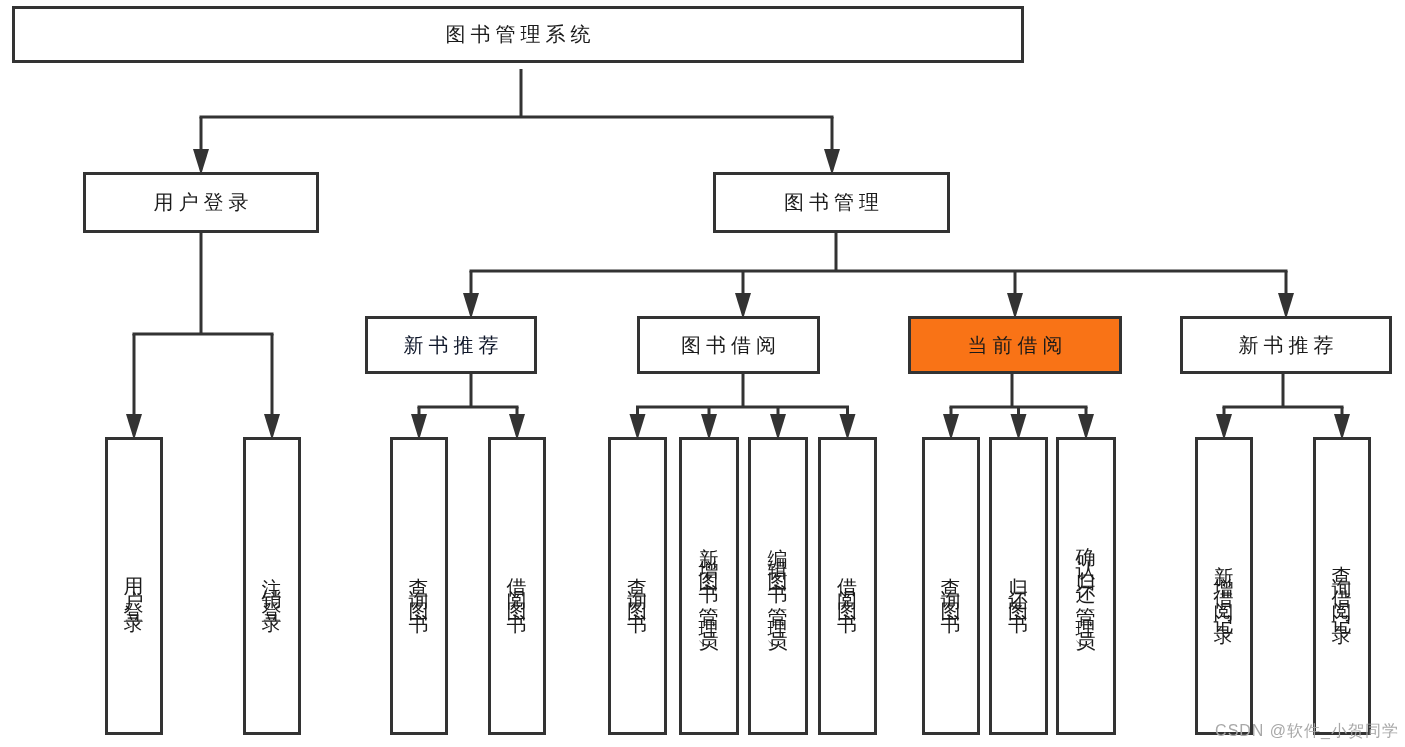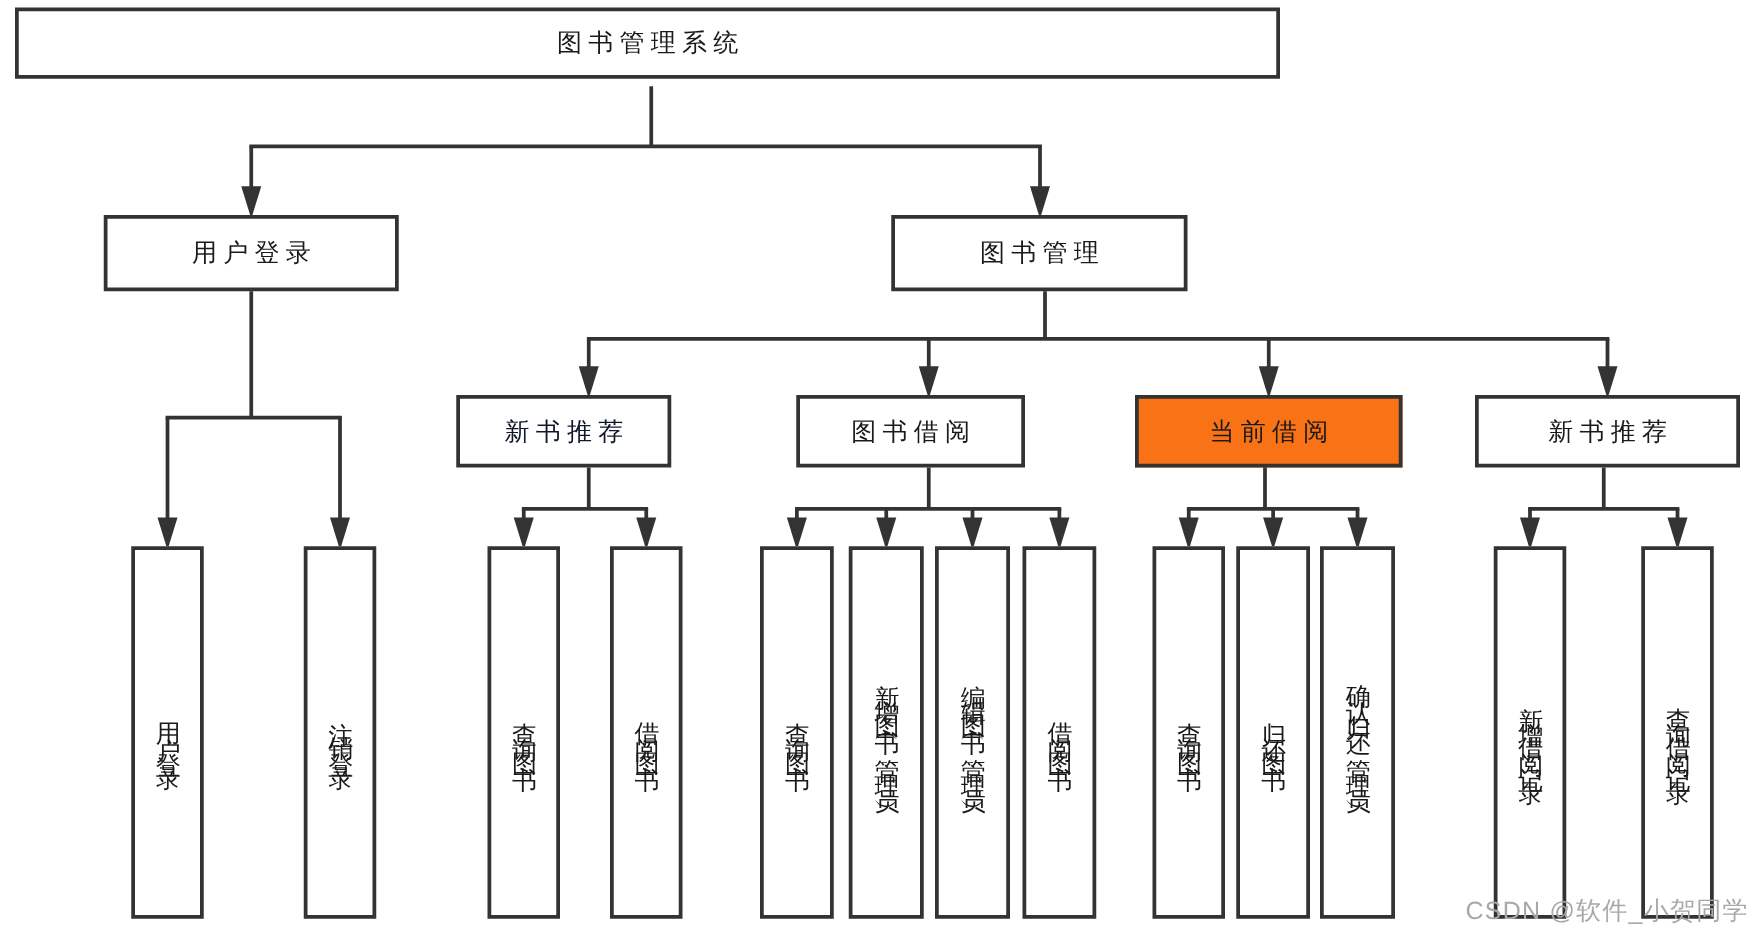--- a/index.html
+++ b/index.html
@@ -45,21 +45,21 @@
     text-orientation: mixed;
     font-size: 20px;
     letter-spacing: 12px;
     line-height: 1;
     white-space: nowrap;
   }
   .watermark {
     position: absolute;
     right: 6px;
     bottom: 5px;
-    font-size: 20px;
+    font-size: 16px;
     color: #a8a8a8;
     letter-spacing: 1px;
     white-space: nowrap;
     z-index: 3;
   }
 </style>
 </head>
 <body>
 
 <div class="canvas">

